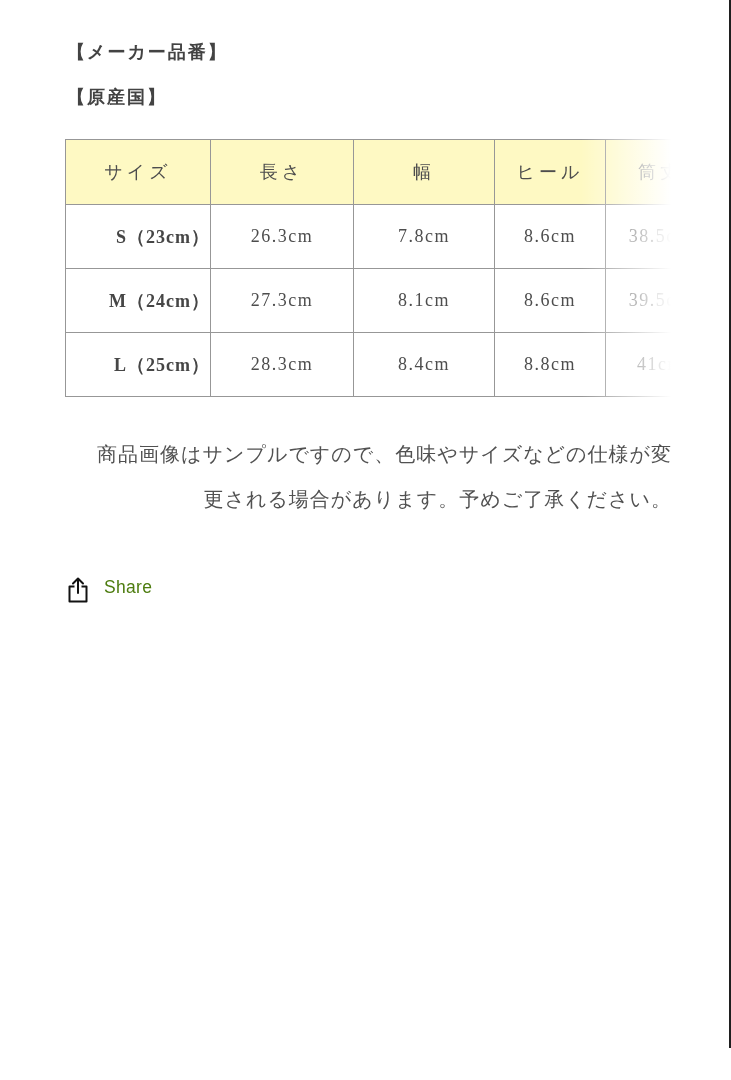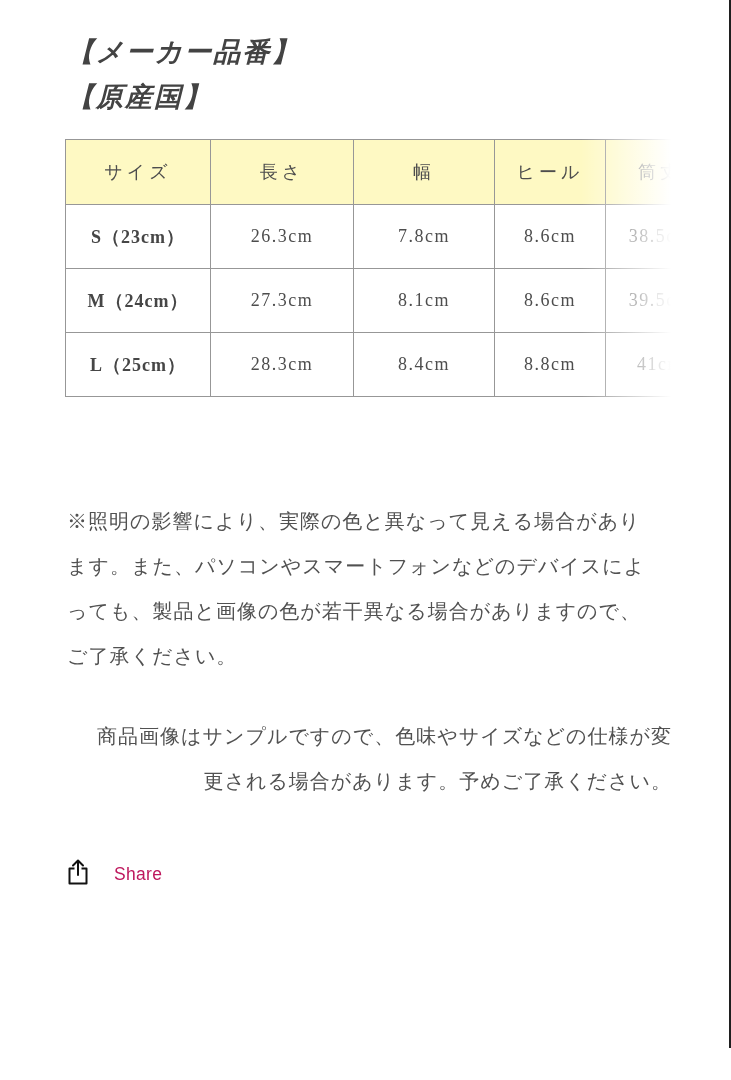--- a/index.html
+++ b/index.html
@@ -9,25 +9,24 @@
     background: #ffffff;
     position: relative;
     overflow: hidden;
     font-family: "Liberation Serif", "DejaVu Serif", serif;
     color: #4d4d4d;
   }
   .page { padding: 30px 0 0 67px; }
 
   
   .info-line {
-    font-size: 27px;
+    font-size: 18px;
     line-height: 45px;
     letter-spacing: 2px;
     color: #4f4f4f;
-    font-style: italic;
   }
   .info-line.bold { font-weight: bold; color: #434343; }
 
   
   .size-guide-title {
     font-size: 21px;
     font-weight: 400;
     letter-spacing: 1.5px;
     word-spacing: 10px;
     color: #4c4c4c;
@@ -55,21 +54,21 @@
     font-weight: 400;
     color: #4d4d4d;
     padding: 0;
   }
   th {
     background: #fef9c3;
     height: 64px;
     letter-spacing: 4px;
   }
   td { height: 63px; letter-spacing: 1.5px; }
-  td.size-label { font-weight: bold; letter-spacing: 1px; color: #464646; }
+  td.size-label { font-weight: bold; letter-spacing: 1px; color: #464646; text-align: right; }
   .fade-overlay {
     position: absolute;
     top: 0; right: 0; bottom: 0;
     width: 150px;
     background: linear-gradient(to right, rgba(255,255,255,0) 0%, #ffffff 60%);
     pointer-events: none;
   }
 
   
   .disclaimer {
@@ -80,31 +79,31 @@
     white-space: pre-line;
     width: 605px;
     margin: 0;
   }
   .disclaimer.first { margin-top: 102px; }
   .disclaimer.second { margin-top: 35px; text-align: right; }
 
   
   .share-btn {
     display: flex;
-    align-items: flex-end;
-    gap: 25px;
+    align-items: flex-start;
+    gap: 15px;
     margin-top: 55px;
     padding: 0;
     background: none;
     border: none;
     cursor: pointer;
     font-family: "Liberation Sans", "DejaVu Sans", sans-serif;
     font-size: 17.5px;
     letter-spacing: 0.3px;
-    color: #be185d;
+    color: #4d7c0f;
   }
   .share-btn svg { display: block; }
 
   
   .edge-line {
     position: absolute;
     top: 0;
     right: 0;
     width: 2px;
     height: 1048px;
@@ -160,24 +159,20 @@
           <td>28.3cm</td>
           <td>8.4cm</td>
           <td>8.8cm</td>
           <td>41cm</td>
         </tr>
       </tbody>
     </table>
     <div class="fade-overlay"></div>
   </div>
 
-  <p class="disclaimer first">※照明の影響により、実際の色と異なって見える場合があり
-ます。また、パソコンやスマートフォンなどのデバイスによ
-っても、製品と画像の色が若干異なる場合がありますので、
-ご了承ください。</p>
   <p class="disclaimer second">商品画像はサンプルですので、色味やサイズなどの仕様が変
 更される場合があります。予めご了承ください。</p>
 
   <button class="share-btn">
     <svg width="22" height="26" viewBox="0 0 22 26" aria-hidden="true">
       <path d="M7.5 9.5 H2.5 V24.5 H19.5 V9.5 H14.5" fill="none" stroke="#121212" stroke-width="2" stroke-linejoin="round"></path>
       <path d="M11 16 V2" fill="none" stroke="#121212" stroke-width="2" stroke-linecap="round"></path>
       <path d="M6 6.5 L11 1.5 L16 6.5" fill="none" stroke="#121212" stroke-width="2" stroke-linecap="round" stroke-linejoin="round"></path>
     </svg>
     <span>Share</span>

